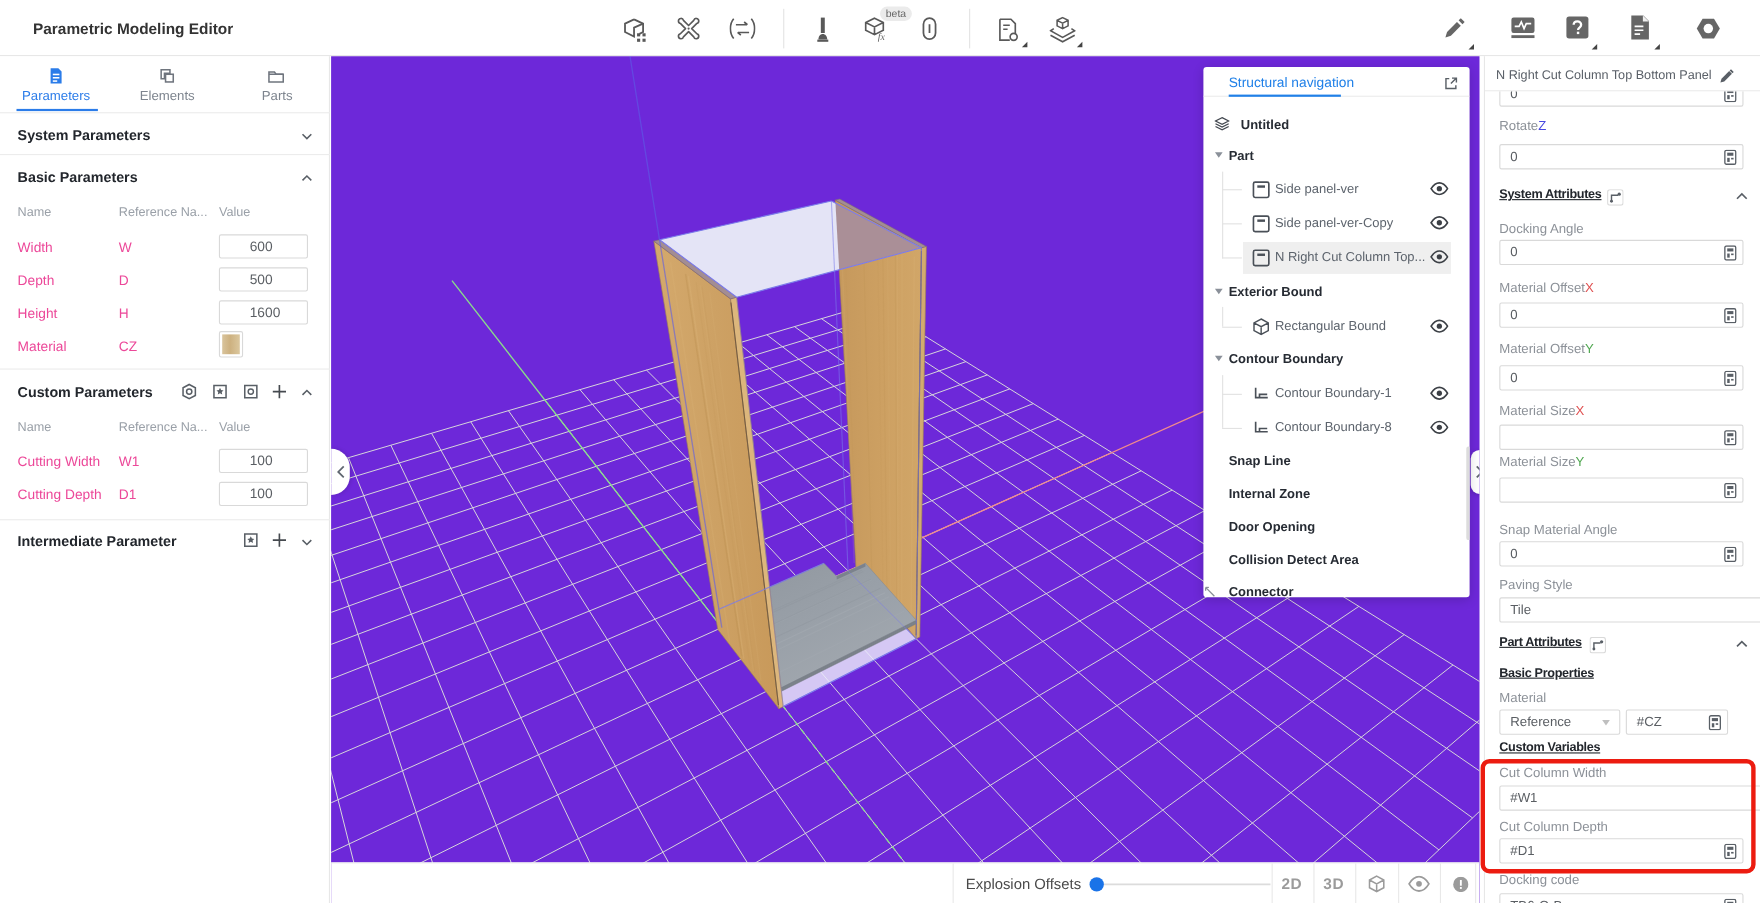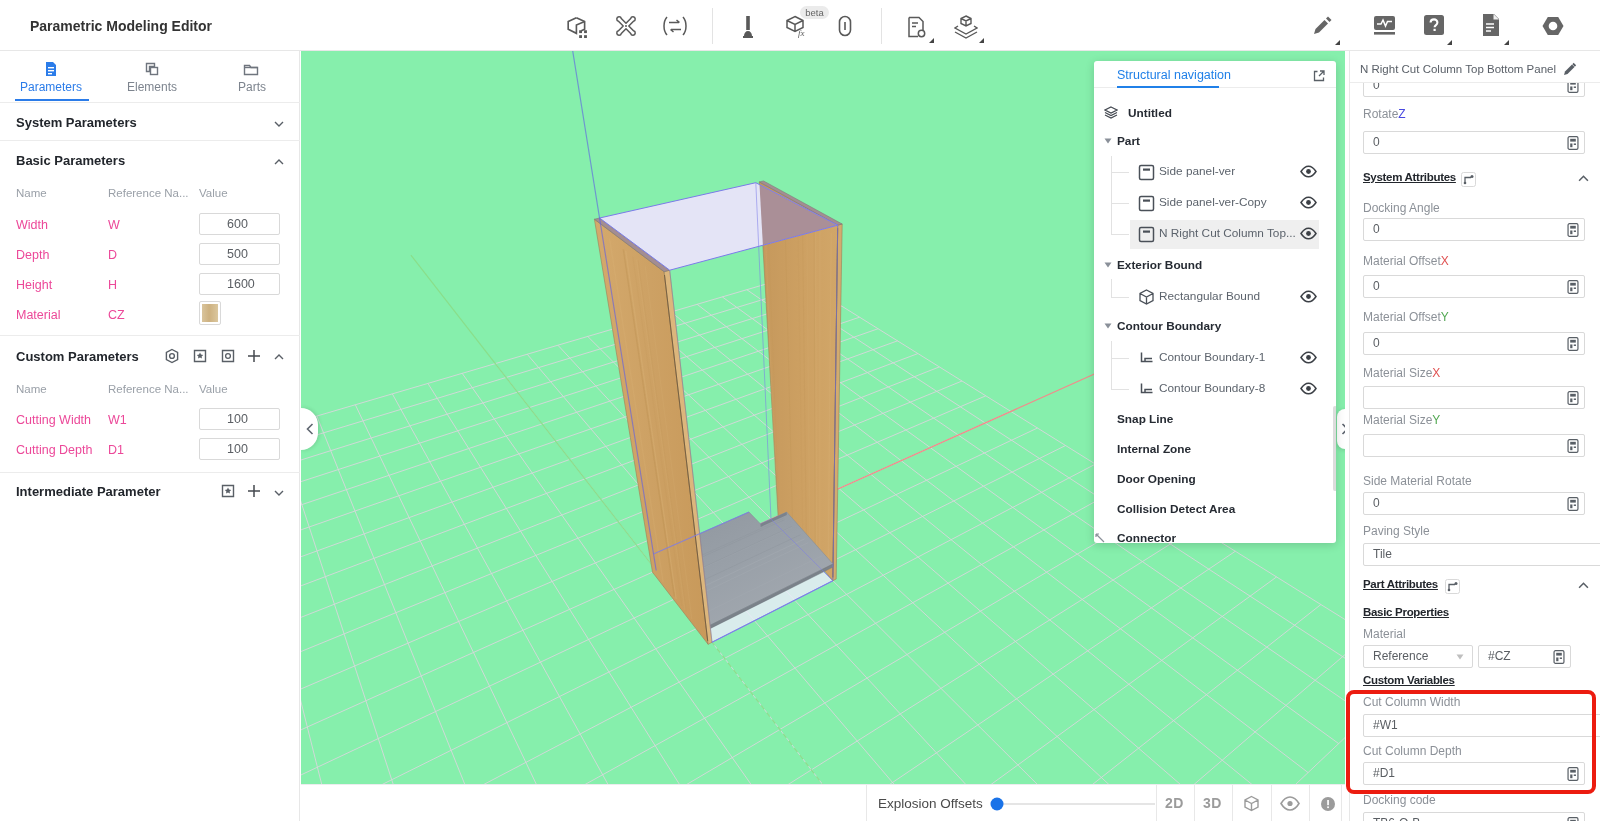--- a/index.html
+++ b/index.html
@@ -13,21 +13,21 @@
 .tablab { position:absolute; top:29px; font-size:12px; color:#7d848e; width:80px; text-align:center; }
 #tabuline { position:absolute; left:15px; top:48px; width:74px; height:2px; background:#2b7ce9; }
 #tabborder { position:absolute; left:0; top:51px; width:300px; height:1px; background:#ececec; }
 .sechead { position:absolute; left:16px; font-size:13px; font-weight:bold; color:#22262c; }
 .hdiv { position:absolute; left:0px; width:300px; height:1px; background:#ececec; }
 .colhead { position:absolute; font-size:11.5px; color:#9aa0a8; }
 .cell { position:absolute; font-size:12.5px; color:#ec4899; }
 .vinput { position:absolute; left:199px; width:81px; height:22px; border:1px solid #d9d9d9; border-radius:2px; font-size:12.5px; color:#5a5e63; line-height:20px; padding-left:27px; background:#fff; }
 .chev { position:absolute; width:10px; height:10px; }
 .mini { position:absolute; width:16px; height:16px; }
-#viewport { position:absolute; left:301px; top:51px; width:1044px; height:770px; background:#86efac; overflow:hidden; z-index:1;padding-left:22px; }
+#viewport { position:absolute; left:301px; top:51px; width:1044px; height:770px; background:#6d28d9; overflow:hidden; z-index:1;padding-left:22px; }
 #bottombar { position:absolute; left:0px; top:733px; width:1044px; height:37px; background:#fff; border-top:1px solid #ececee; z-index:5; }
 .bbdiv { position:absolute; top:0px; height:37px; width:1px; background:#e8e8e8; }
 .bbtxt { position:absolute; top:10px; font-size:14px; color:#9b9b9b; font-weight:bold; letter-spacing:0.5px; }
 #explab { position:absolute; left:577px; top:11px; font-size:13.5px; color:#4a4a4a; }
 #lhandle { position:absolute; left:0px; top:357px; width:17px; height:42px; background:#fff; border-radius:0 21px 21px 0; box-shadow:1px 0 4px rgba(0,0,0,0.14); z-index:6; text-align:center; }
 #rhandle { position:absolute; left:1036px; top:358px; width:15px; height:40px; background:#fff; border-radius:8px 0 0 8px; box-shadow:-1px 1px 4px rgba(0,0,0,0.14); z-index:6; text-align:center; }
 #navpanel { position:absolute; left:1094px; top:61px; width:242px; height:482px; background:#fff; border-radius:3px; box-shadow:0 2px 10px rgba(0,0,0,0.16); z-index:10; overflow:hidden; }
 #navhead { position:absolute; left:0; top:0; width:242px; height:27px; border-bottom:1px solid #ececec; }
 #navtitle { position:absolute; left:23px; top:7px; font-size:12.5px; color:#2080e8; }
 #navuline { position:absolute; left:23px; top:25px; width:102px; height:2px; background:#2080e8; }
@@ -528,21 +528,21 @@
     </div>
     <div class="rlab" style="top:362px">Material Size<span style="color:#52a852">Y</span></div>
     <div class="rinput" style="left:13px;top:383px;width:222px">
       <svg class="calc" width="12" height="15" viewBox="0 0 12 15">
         <rect x="0.7" y="0.7" width="10.6" height="13.6" rx="1.5" fill="none" stroke="#595f66" stroke-width="1.3"></rect>
         <rect x="3" y="3" width="6" height="3" fill="#595f66"></rect>
         <rect x="3" y="8" width="2.4" height="4" fill="#595f66"></rect>
         <rect x="6.8" y="8" width="2.4" height="1.6" fill="#595f66"></rect>
       </svg>
     </div>
-    <div class="rlab" style="top:423px">Side Material Rotate</div>
+    <div class="rlab" style="top:423px">Snap Material Angle</div>
     <div class="rinput" style="left:13px;top:441px;width:222px">0<svg class="calc" width="12" height="15" viewBox="0 0 12 15">
         <rect x="0.7" y="0.7" width="10.6" height="13.6" rx="1.5" fill="none" stroke="#595f66" stroke-width="1.3"></rect>
         <rect x="3" y="3" width="6" height="3" fill="#595f66"></rect>
         <rect x="3" y="8" width="2.4" height="4" fill="#595f66"></rect>
         <rect x="6.8" y="8" width="2.4" height="1.6" fill="#595f66"></rect>
       </svg></div>
     <div class="rlab" style="top:473px">Paving Style</div>
     <div class="rinput" style="top:492px;color:#5a5e63">Tile<svg class="abs" style="right:7px;top:7px" width="10" height="8" viewBox="0 0 10 8">
         <path d="M1 1.5 L5 6 L9 1.5" fill="none" stroke="#bfbfbf" stroke-width="1.3"></path>
       </svg></div>

